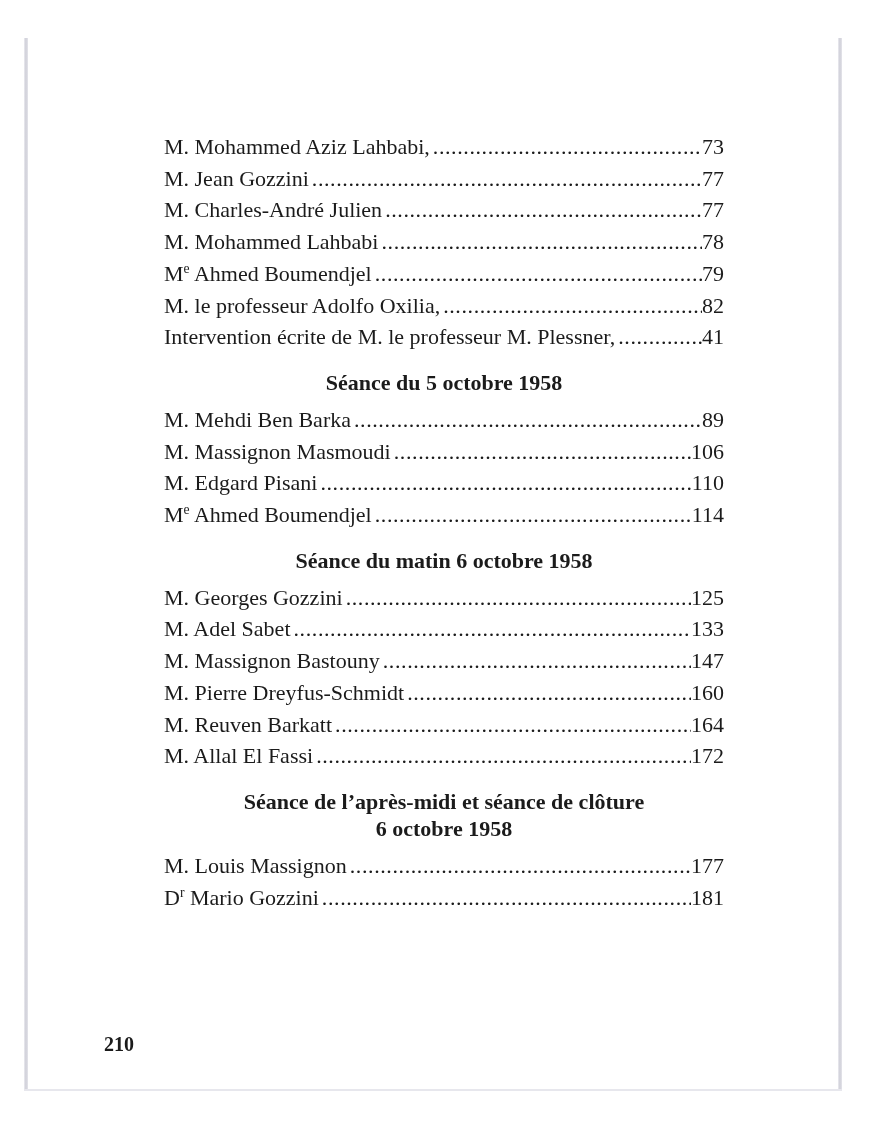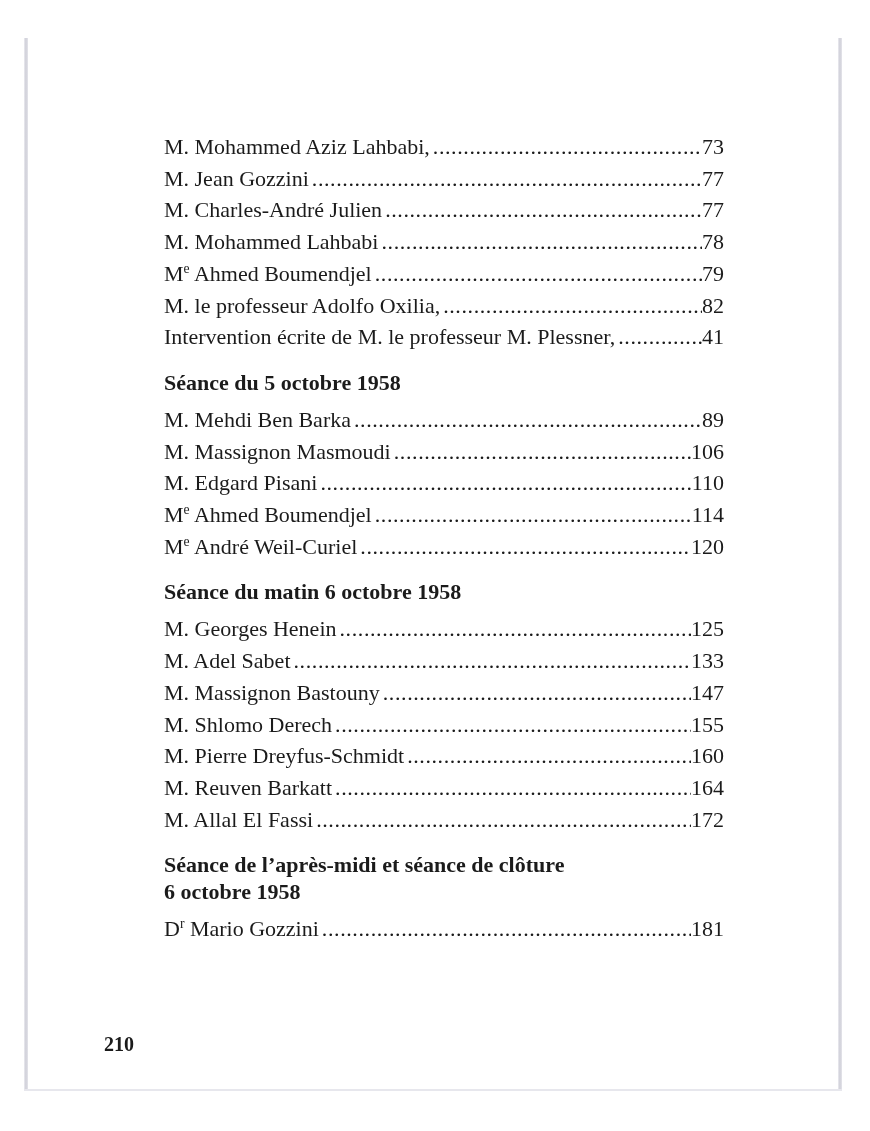--- a/index.html
+++ b/index.html
@@ -40,21 +40,21 @@
     overflow: hidden;
     margin-left: 3px;
   }
   .toc-dots::after {
     content: "..........................................................................................................................................................";
     letter-spacing: 0.6px;
   }
   .toc-page { flex: 0 0 auto; }
   .section-heading {
     font-weight: bold;
-    text-align: left;
+    text-align: center;
     line-height: 27px;
     margin: 16px 0 8px 0;
     font-size: 22px;
   }
   sup {
     font-size: 0.62em;
     vertical-align: super;
     line-height: 0;
   }
   .folio {
@@ -125,47 +125,37 @@
       <div class="toc-row">
         <span class="toc-label">M. Edgard Pisani</span>
         <span class="toc-dots"></span>
         <span class="toc-page">110</span>
       </div>
       <div class="toc-row">
         <span class="toc-label">M<sup>e</sup> Ahmed Boumendjel</span>
         <span class="toc-dots"></span>
         <span class="toc-page">114</span>
       </div>
-      <div class="toc-row">
-        <span class="toc-label">M<sup>e</sup> André Weil-Curiel</span>
-        <span class="toc-dots"></span>
-        <span class="toc-page">120</span>
-      </div>
       <div class="section-heading">
         <div>Séance du matin 6 octobre 1958</div>
       </div>
       <div class="toc-row">
-        <span class="toc-label">M. Georges Henein</span>
+        <span class="toc-label">M. Georges Gozzini</span>
         <span class="toc-dots"></span>
         <span class="toc-page">125</span>
       </div>
       <div class="toc-row">
         <span class="toc-label">M. Adel Sabet</span>
         <span class="toc-dots"></span>
         <span class="toc-page">133</span>
       </div>
       <div class="toc-row">
         <span class="toc-label">M. Massignon Bastouny</span>
         <span class="toc-dots"></span>
         <span class="toc-page">147</span>
-      </div>
-      <div class="toc-row">
-        <span class="toc-label">M. Shlomo Derech</span>
-        <span class="toc-dots"></span>
-        <span class="toc-page">155</span>
       </div>
       <div class="toc-row">
         <span class="toc-label">M. Pierre Dreyfus-Schmidt</span>
         <span class="toc-dots"></span>
         <span class="toc-page">160</span>
       </div>
       <div class="toc-row">
         <span class="toc-label">M. Reuven Barkatt</span>
         <span class="toc-dots"></span>
         <span class="toc-page">164</span>
@@ -173,20 +163,25 @@
       <div class="toc-row">
         <span class="toc-label">M. Allal El Fassi</span>
         <span class="toc-dots"></span>
         <span class="toc-page">172</span>
       </div>
       <div class="section-heading">
         <div>Séance de l’après-midi et séance de clôture</div>
         <div>6 octobre 1958</div>
       </div>
       <div class="toc-row">
+        <span class="toc-label">M. Louis Massignon</span>
+        <span class="toc-dots"></span>
+        <span class="toc-page">177</span>
+      </div>
+      <div class="toc-row">
         <span class="toc-label">D<sup>r</sup> Mario Gozzini</span>
         <span class="toc-dots"></span>
         <span class="toc-page">181</span>
       </div>
     </main>
 
   <div class="folio">210</div>
 </div>
 
 </body></html>

